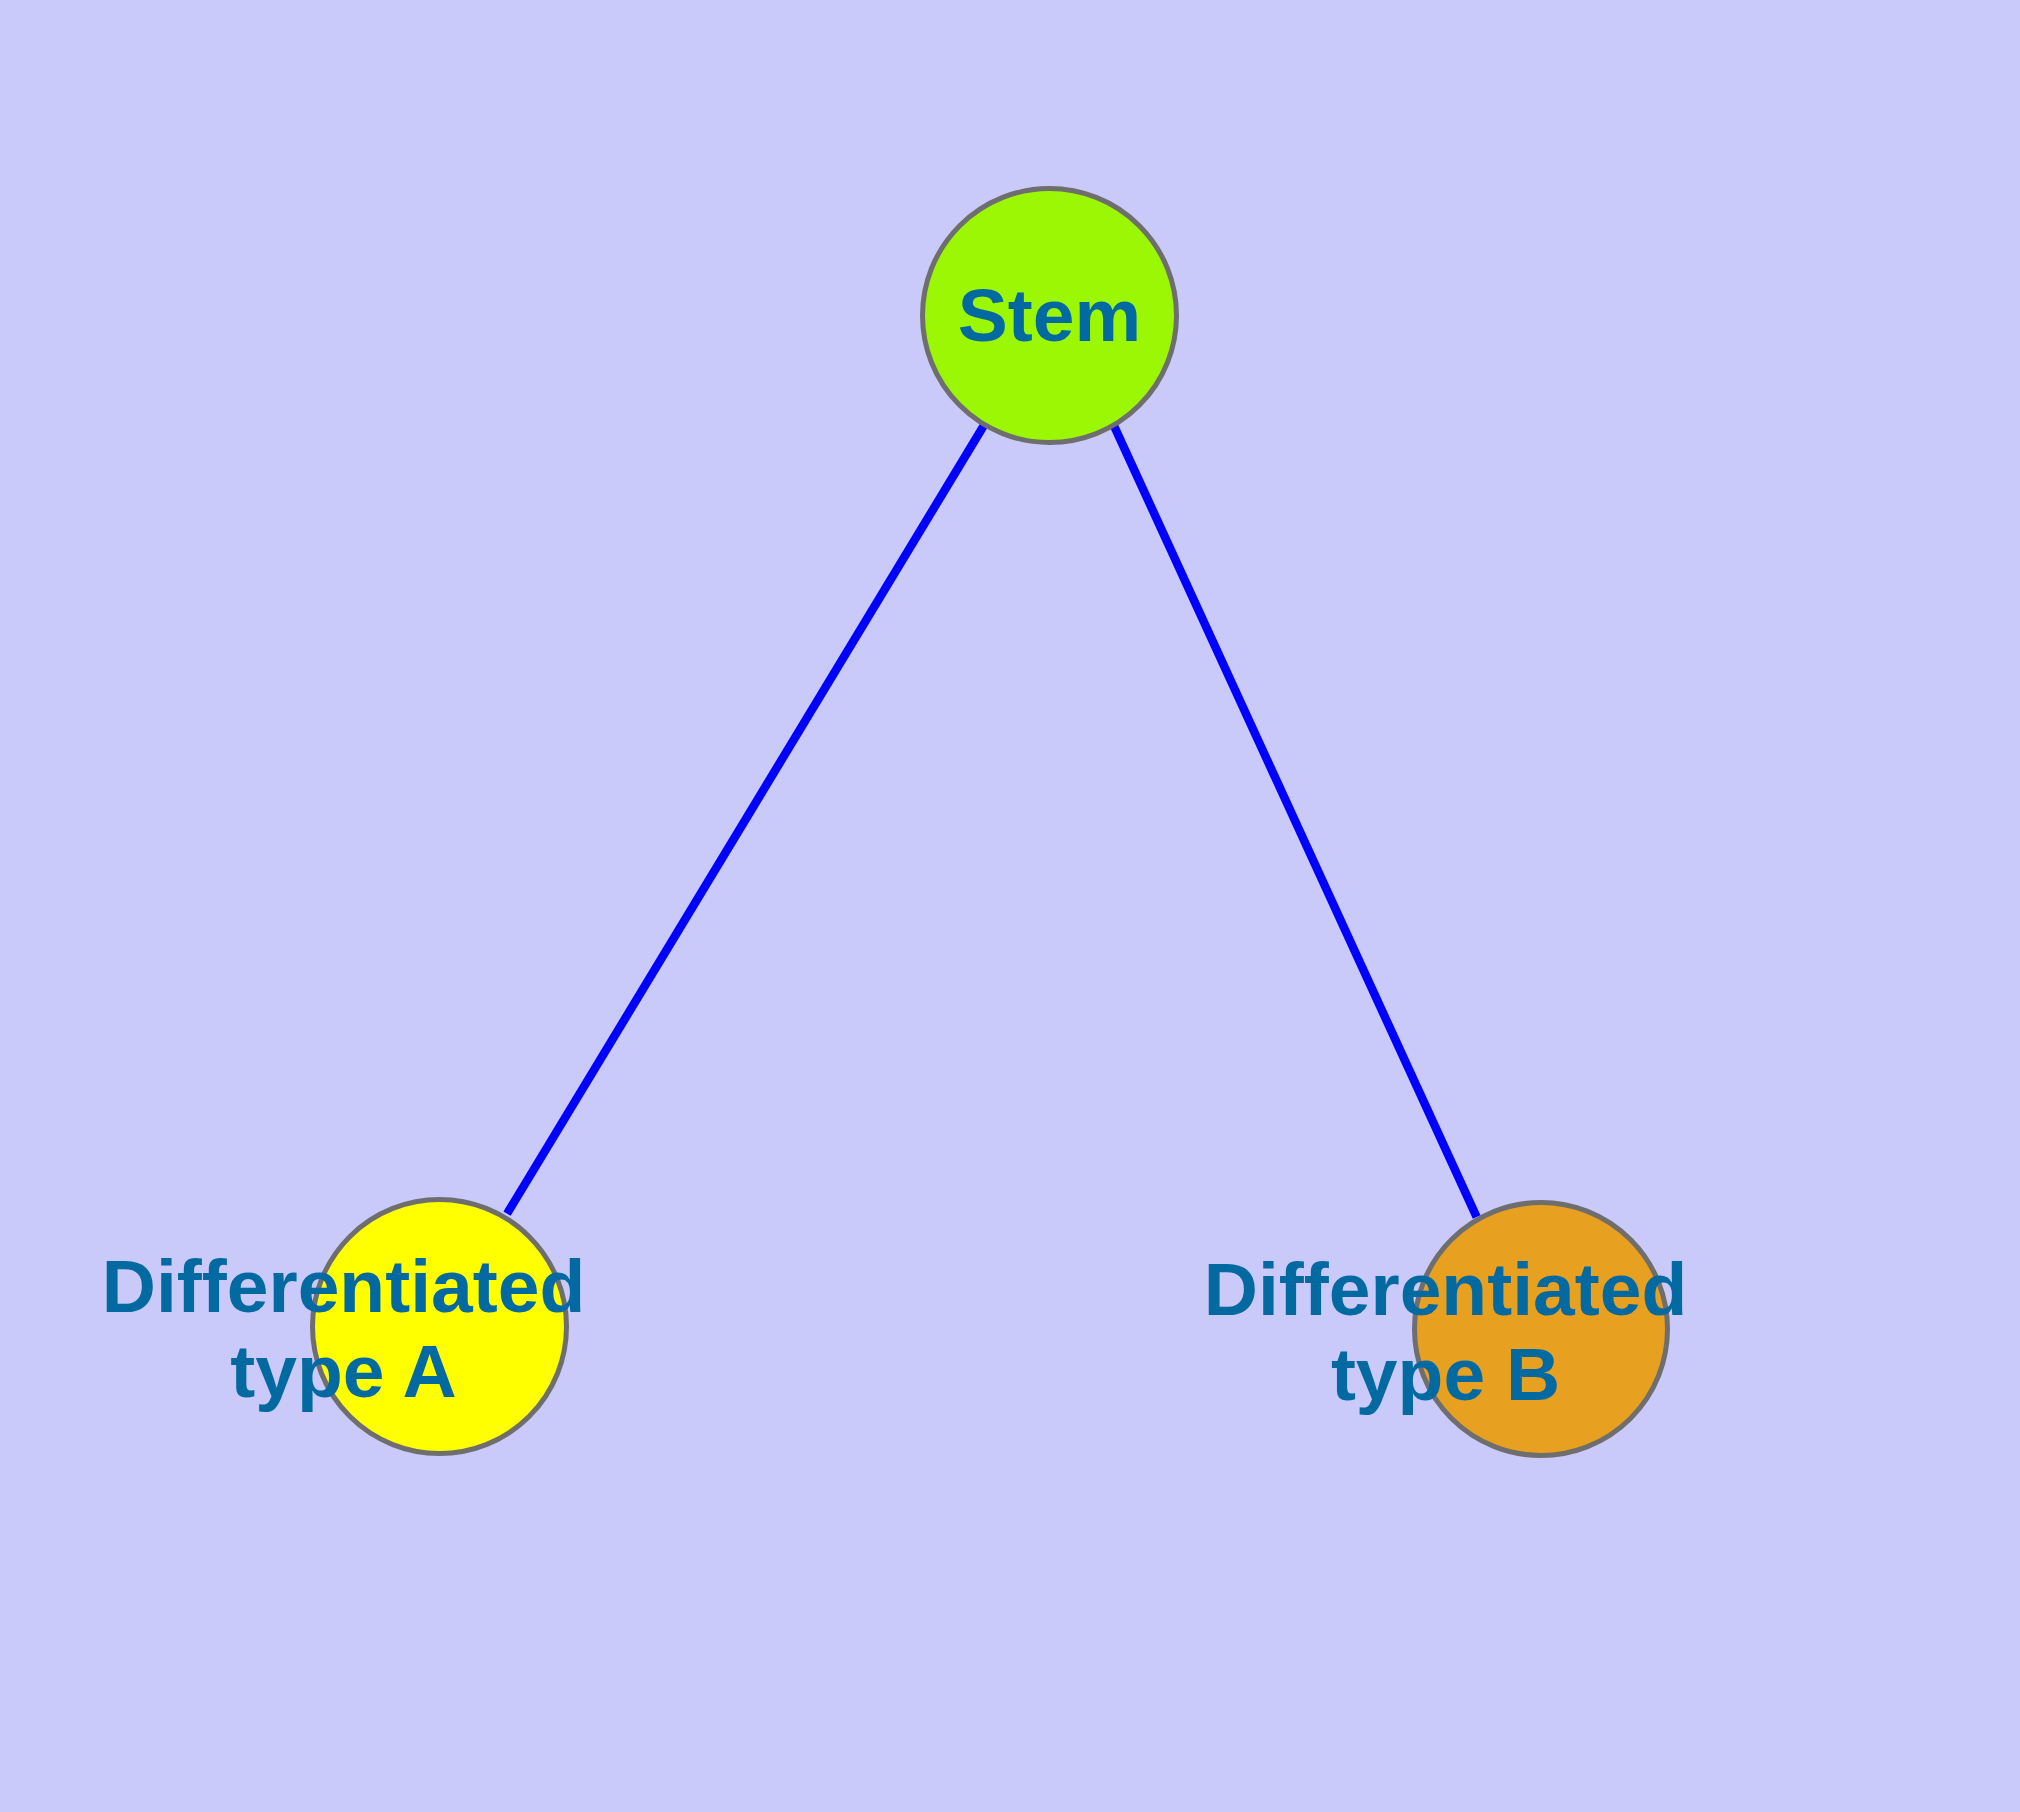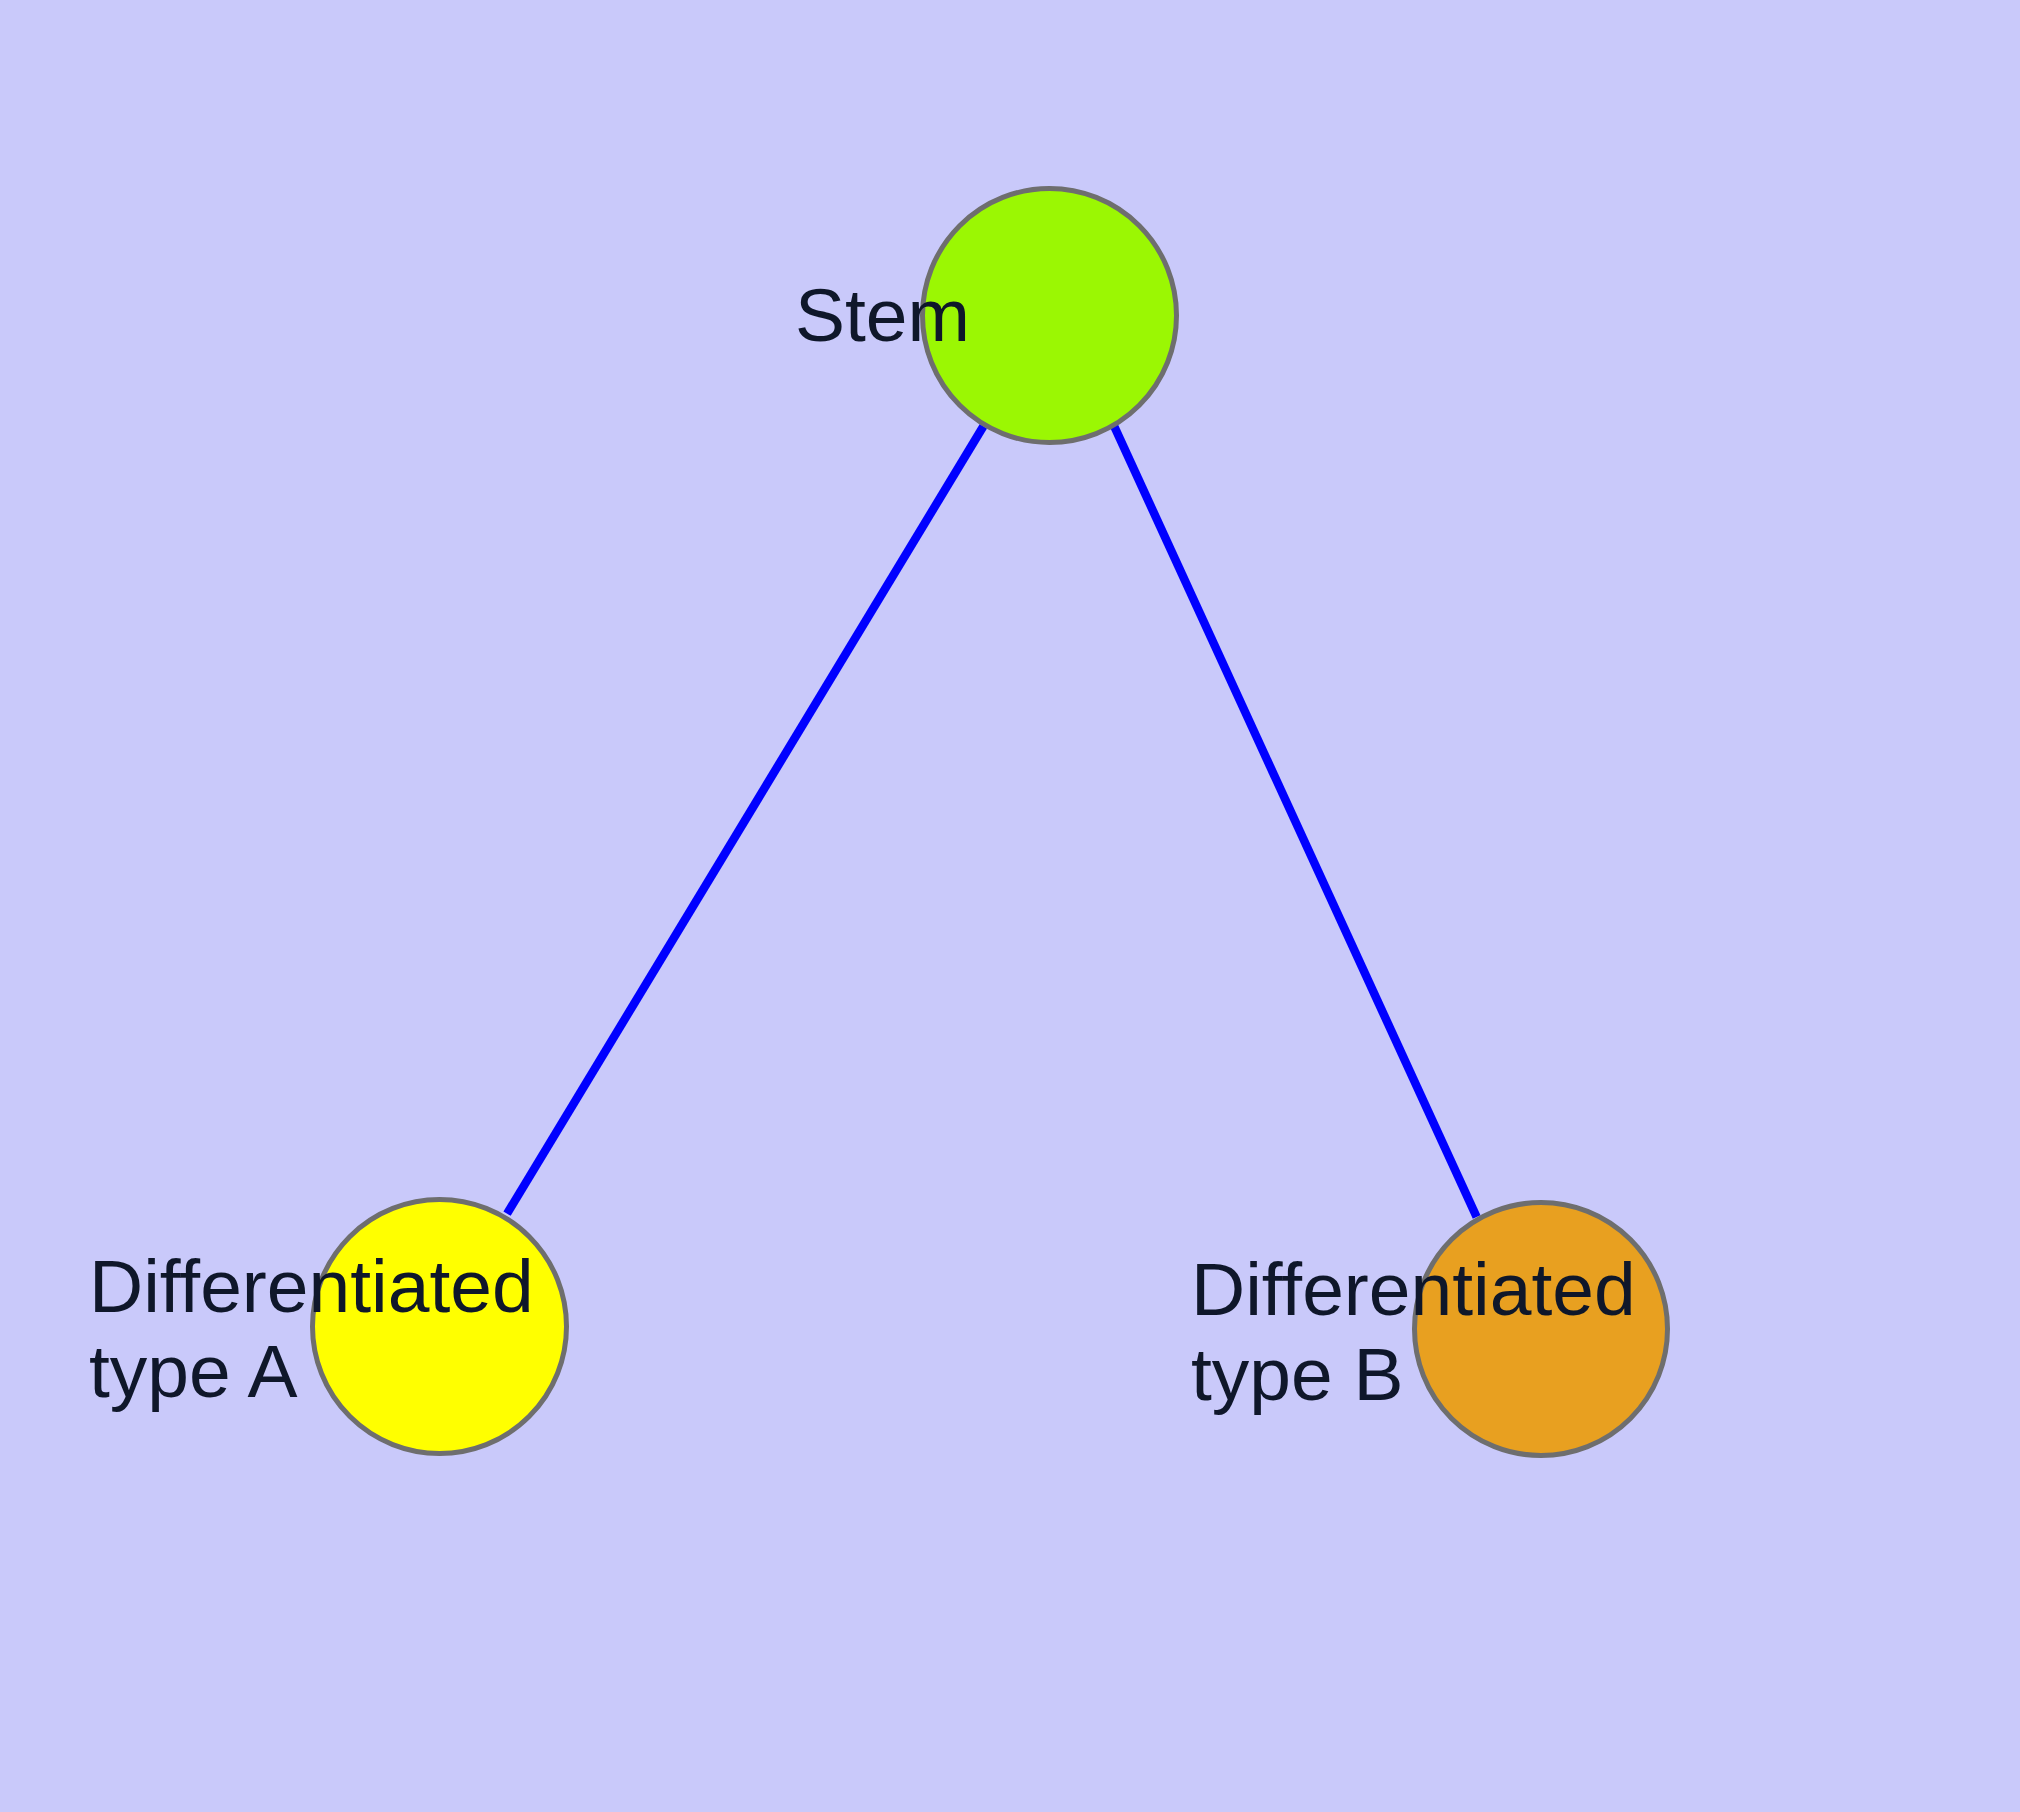--- a/index.html
+++ b/index.html
@@ -51,26 +51,26 @@
   #node-type-b {
     left: 1412px;
     top: 1200px;
     width: 258px;
     height: 258px;
     background: #e8a020;
   }
   .node-label {
     position: absolute;
     z-index: 3;
-    color: #0f172a;
+    color: #0369a1;
     font-family: "Liberation Sans", sans-serif;
-    font-weight: normal;
+    font-weight: bold;
     font-size: 75px;
     line-height: 85px;
-    text-align: left;
+    text-align: center;
     white-space: pre;
     pointer-events: none;
   }
   #label-stem {
     left: 795px;
     top: 273px;
     width: 509px;
   }
   #label-type-a {
     left: 89px;

